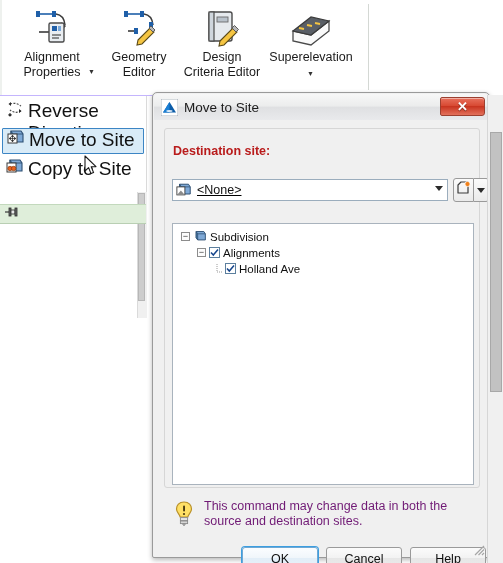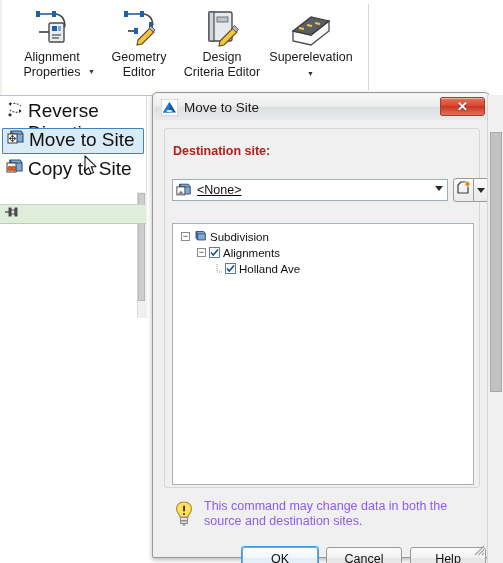--- a/index.html
+++ b/index.html
@@ -306,21 +306,21 @@
     position: absolute;
     left: 10px; top: 375px;
     width: 316px; height: 45px;
   }
   #warn-icon { position:absolute; left:10px; top:6px; width:20px; height:26px; }
   #warn-text {
     position: absolute;
     left: 40px; top: 4px;
     width: 268px;
     font-size: 12.5px;
-    color: #8b5cf6;
+    color: #701a75;
     line-height: 15px;
   }
 
   
   .dbtn {
     position: absolute;
     top: 427px;
     height: 23px;
     background: linear-gradient(to bottom,#fbfbfb 0%,#f2f2f2 48%,#e6e6e6 50%,#ededed 100%);
     border: 1px solid #9a9a9a;

